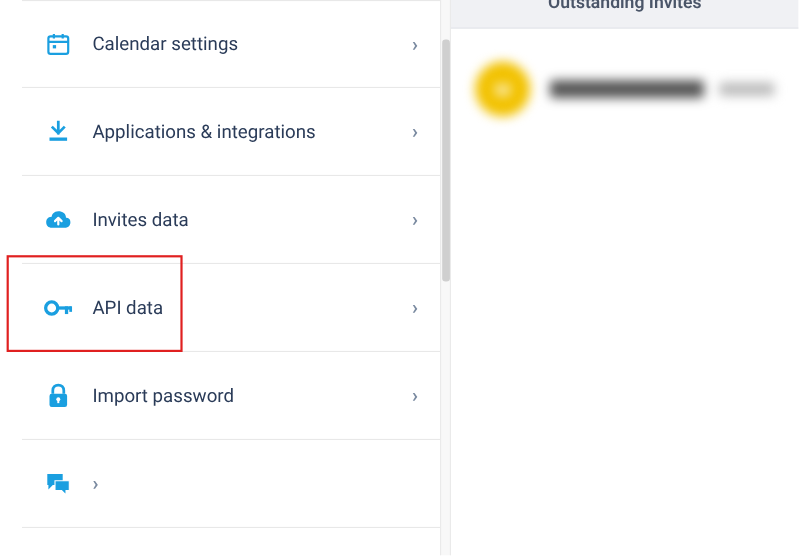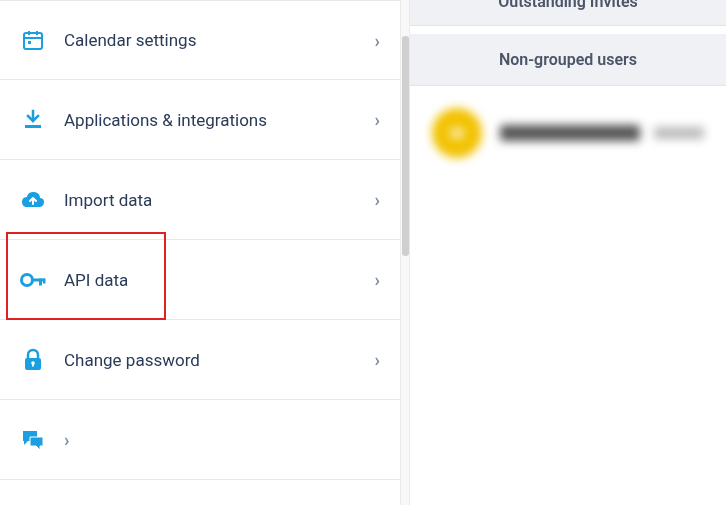--- a/index.html
+++ b/index.html
@@ -12,20 +12,21 @@
     position: relative;
   }
   .layout {
     display: flex;
     height: 100%;
   }
   .left {
     width: 400px;
     background: #fff;
     position: relative;
+    padding-left: 20px;
   }
   .right {
     flex: 1;
     position: relative;
   }
   .menu-item {
     display: flex;
     align-items: center;
     height: 80px;
     padding: 0 20px 0 18px;
@@ -157,21 +158,21 @@
       <span class="chevron">›</span>
     </div>
 
     <div class="menu-item">
       <span class="icon">
         <svg width="26" height="20" viewBox="0 0 26 20" fill="#1a9fe0">
           <path d="M20 8 C20 4 17 2 13 2 C9 2 7 5 7 7 C3 7 2 10 2 12 C2 15 4 17 7 17 L19 17 C22 17 24 15 24 12 C24 9 22 8 20 8 Z" fill="#1a9fe0"></path>
           <path d="M13 14 L13 8 M13 8 L10 11 M13 8 L16 11" stroke="#fff" stroke-width="2" fill="none" stroke-linecap="round"></path>
         </svg>
       </span>
-      <span class="label">Import data</span>
+      <span class="label">Invites data</span>
       <span class="chevron">›</span>
     </div>
 
     <div class="menu-item">
       <span class="icon">
         <svg width="26" height="18" viewBox="0 0 26 18" fill="#1a9fe0">
           <circle cx="7" cy="9" r="5.5" stroke="#1a9fe0" stroke-width="3" fill="none"></circle>
           <rect x="12" y="7.5" width="13" height="3" fill="#1a9fe0"></rect>
           <rect x="19" y="7.5" width="3" height="7" fill="#1a9fe0"></rect>
           <rect x="23" y="7.5" width="2.5" height="5" fill="#1a9fe0"></rect>
@@ -183,21 +184,21 @@
 
     <div class="menu-item">
       <span class="icon">
         <svg width="20" height="24" viewBox="0 0 20 24" fill="#1a9fe0">
           <rect x="2" y="10" width="16" height="12" rx="2" fill="#1a9fe0"></rect>
           <path d="M5 10 L5 7 C5 4 7 2 10 2 C13 2 15 4 15 7 L15 10" stroke="#1a9fe0" stroke-width="2.5" fill="none"></path>
           <circle cx="10" cy="15" r="1.8" fill="#fff"></circle>
           <rect x="9.1" y="15" width="1.8" height="3.5" fill="#fff"></rect>
         </svg>
       </span>
-      <span class="label">Change password</span>
+      <span class="label">Import password</span>
       <span class="chevron">›</span>
     </div>
 
     <div class="menu-item">
       <span class="icon">
         <svg width="24" height="22" viewBox="0 0 24 22" fill="#1a9fe0">
           <path d="M2 2 L16 2 L16 12 L7 12 L3 16 L3 12 L2 12 Z" fill="#1a9fe0"></path>
           <path d="M9 8 L22 8 L22 17 L19 17 L19 21 L15 17 L9 17 Z" fill="#1a9fe0" stroke="#fff" stroke-width="1"></path>
         </svg>
       </span>
@@ -206,20 +207,19 @@
 
     <div class="highlight-box" style="left:6px; top:232px; width:160px; height:88px;"></div>
   </div>
 
   <div class="scrollbar-track">
     <div class="scrollbar-thumb"></div>
   </div>
 
   <div class="right" style="margin-left:10px;text-align:center;">
     <div class="section-header cut">Outstanding Invites</div>
-    <div class="section-header">Non-grouped users</div>
     <div class="user-row">
       <div class="avatar">M</div>
       <div class="user-name-blur"></div>
       <div class="user-role-blur"></div>
     </div>
   </div>
 </div>
 
 </body></html>

